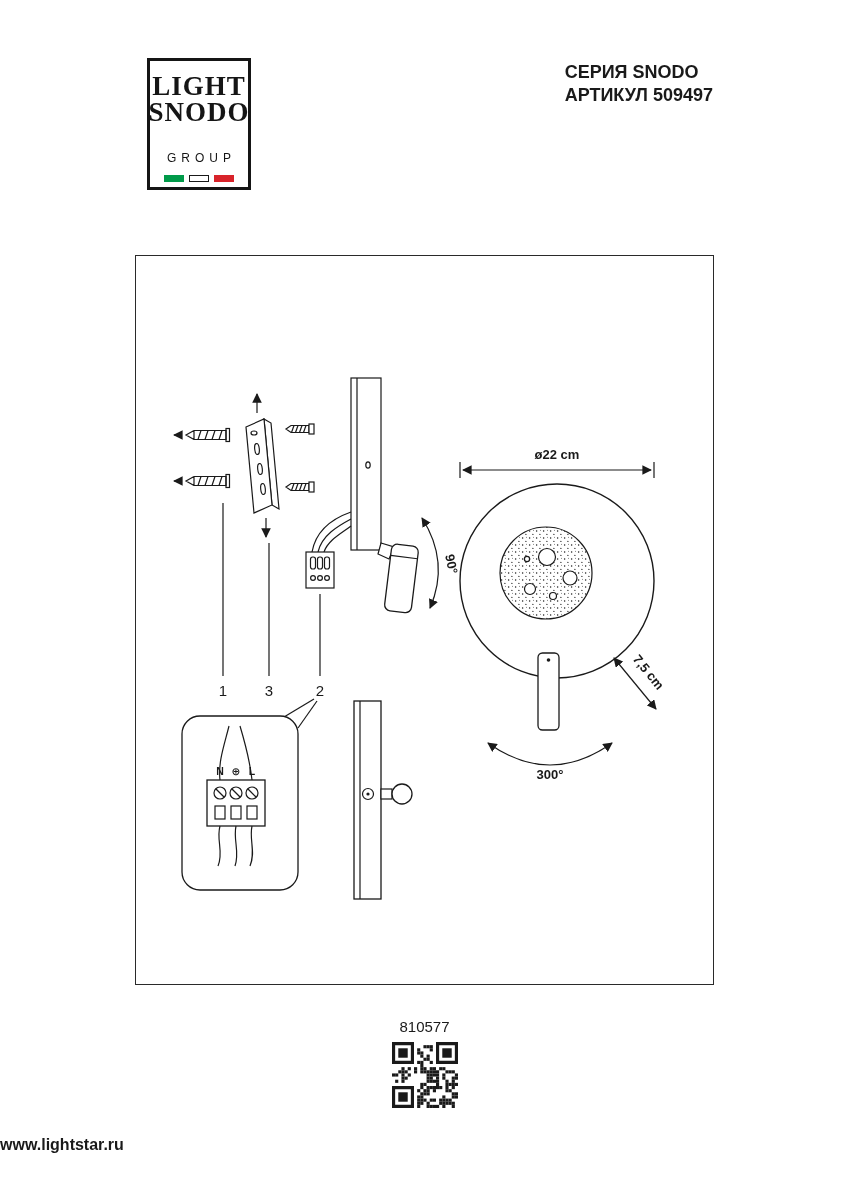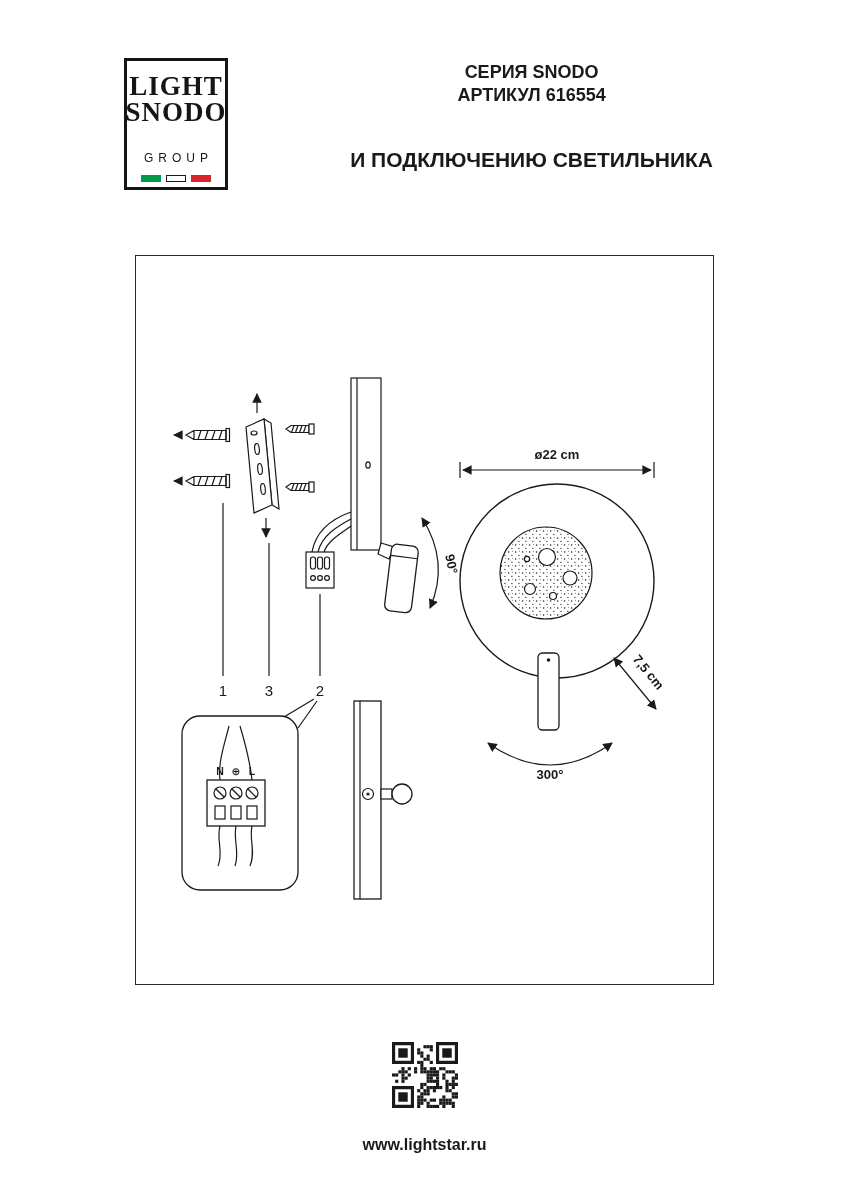--- a/index.html
+++ b/index.html
@@ -5,41 +5,41 @@
   * { box-sizing: border-box; margin: 0; padding: 0; }
   html,body { background:#fff; }
   body { font-family: "Liberation Sans", sans-serif; color: #1a1a1a; }
   .page {
     position: relative; width: 849px; height: 1200px; background: #fff;
     margin: 0 auto; overflow: hidden;
   }
 
   
   .logo {
-    position: absolute; left: 124px; top: 58px; width: 104px; height: 132px;
+    position: absolute; left: 147px; top: 58px; width: 104px; height: 132px;
     border: 3px solid #151515; display: flex; flex-direction: column;
     align-items: center; justify-content: flex-start; padding-top: 13px;
   }
   .logo .word {
     font-family: "Liberation Serif", serif; font-weight: 700;
     font-size: 27px; line-height: 0.95; letter-spacing: 1px; color:#151515;
   }
   .logo .group {
     margin-top: 26px; font-size: 12px; letter-spacing: 5px; color:#151515;
     font-weight: 400; padding-left: 5px;
   }
   .logo .flag { display: flex; gap: 5px; margin-top: 10px; }
   .logo .flag span { width: 20px; height: 7px; display: block; }
   .flag .g { background: var(--flag-green, #009a49); }
   .flag .w { background: var(--flag-white, #ffffff); border: 1px solid #1a1a1a; }
   .flag .r { background: var(--flag-red, #d8232a); }
 
   
   .hdr {
-    position: absolute; top: 61px; right: 136px; text-align: center;
+    position: absolute; top: 61px; right: 136px; text-align: left;
   }
   .hdr .small { font-size: 18px; font-weight: 700; line-height: 1.28; }
   .hdr .title { margin-top: 39px; font-size: 21px; font-weight: 700; line-height: 1.3; }
 
   
   .panel {
     position: absolute; left: 135px; top: 255px; width: 579px; height: 730px;
     border: 1px solid #2a2a2a; background: #fff;
   }
   .panel svg { display: block; }
@@ -55,44 +55,43 @@
   .art-num {
     position: absolute; top: 1018px; left: 0; width: 100%;
     text-align: center; font-size: 15px; font-weight: 400;
   }
   .qr {
     position: absolute; top: 1042px; left: 50%; transform: translateX(-50%);
     width: 66px; height: 66px;
   }
   .site {
     position: absolute; top: 1136px; left: 0; width: 100%;
-    text-align: center; font-size: 16px; font-weight: 700;
+    text-align: left; font-size: 16px; font-weight: 700;
   }
 </style>
 </head>
 <body>
 
 <div class="page">
 
   <div class="logo">
     <div class="word">LIGHT</div>
     <div class="word">SNODO</div>
     <div class="group">GROUP</div>
     <div class="flag">
       <span class="g"></span>
       <span class="w"></span>
       <span class="r"></span>
     </div>
   </div>
 
   <div class="hdr">
     <div class="small">СЕРИЯ SNODO</div>
-    <div class="small">АРТИКУЛ 616554</div>
+    <div class="small">АРТИКУЛ 509497</div>
     <div class="title">
-      <div>И ПОДКЛЮЧЕНИЮ СВЕТИЛЬНИКА</div>
     </div>
   </div>
 
   <div class="panel">
     <svg viewBox="0 0 577 728" width="577" height="728">
       <defs>
         <marker id="ah" viewBox="0 0 10 10" refX="9" refY="5" markerWidth="8" markerHeight="8" orient="auto-start-reverse">
           <path d="M0,0L10,5L0,10z" fill="#1a1a1a"></path>
         </marker>
         <pattern id="speck" width="7" height="7" patternUnits="userSpaceOnUse">
@@ -248,20 +247,21 @@
           <path d="M116,570 C113,584 120,596 114,610"></path>
           <text class="term" x="84" y="519" text-anchor="middle">N</text>
           <text class="term earth" x="100" y="519" text-anchor="middle">⊕</text>
           <text class="term" x="116" y="519" text-anchor="middle">L</text>
         </g>
 
       </g>
     </svg>
   </div>
 
+  <div class="art-num">810577</div>
 
   <div class="qr">
     <svg viewBox="0 0 63 63" width="66" height="66">
         <g fill="#1a1a1a">
           <rect x="30" y="3" width="3" height="3"></rect>
           <rect x="33" y="3" width="3" height="3"></rect>
           <rect x="36" y="3" width="3" height="3"></rect>
           <rect x="24" y="6" width="3" height="3"></rect>
           <rect x="36" y="6" width="3" height="3"></rect>
           <rect x="24" y="9" width="3" height="3"></rect>

